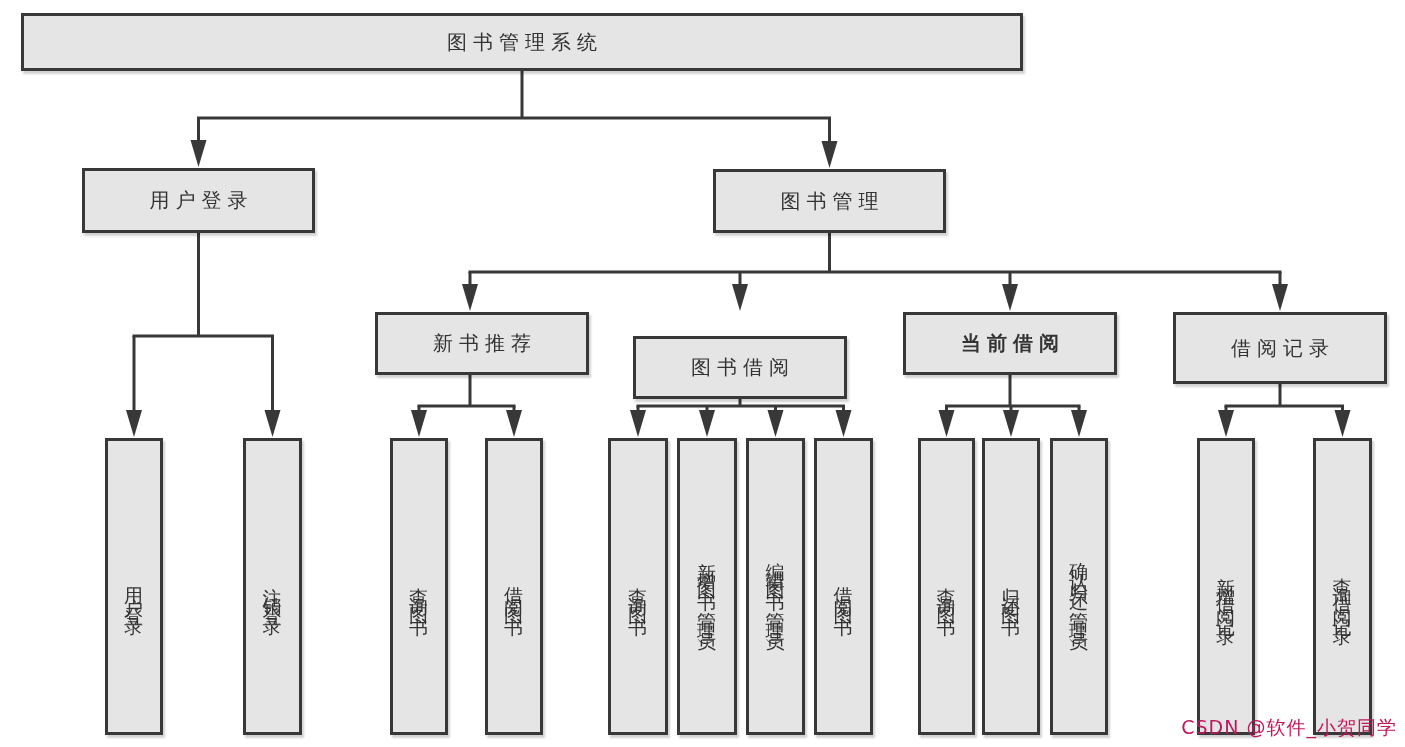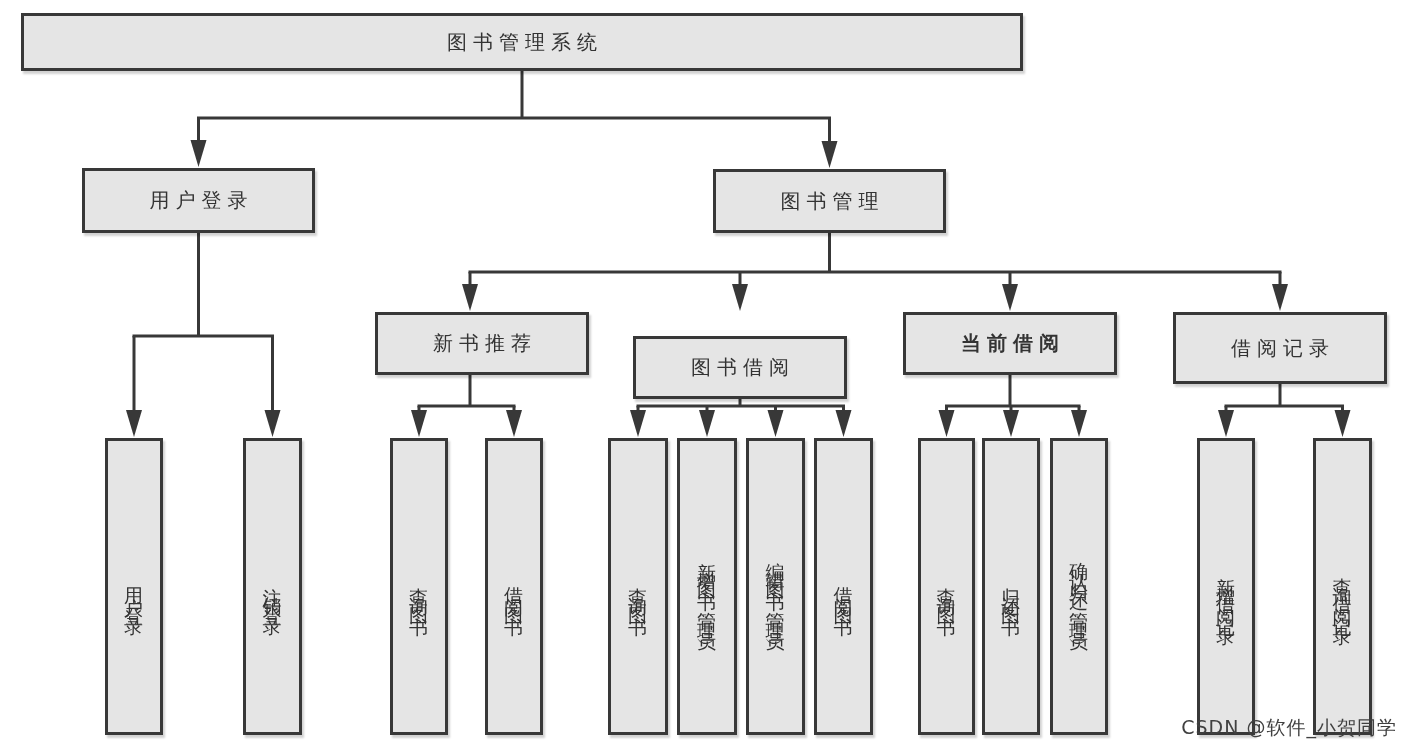--- a/index.html
+++ b/index.html
@@ -33,21 +33,21 @@
     margin-bottom:-10px;
     white-space:normal;
     line-height:1;
   }
   .watermark{
     position:absolute;
     right:8px;
     bottom:6px;
     font-size:19px;
     letter-spacing:1px;
-    color:#404040;
+    color:#be185d;
     z-index:5;
   }
 </style>
 </head>
 <body>
 
 <div class="stage">
   <svg class="connector-layer" id="connectors" width="1405" height="747">
       <line x1="522" y1="69" x2="522" y2="118" stroke="#383838" stroke-width="3"></line>
       <line x1="197" y1="118" x2="831" y2="118" stroke="#383838" stroke-width="3"></line>

